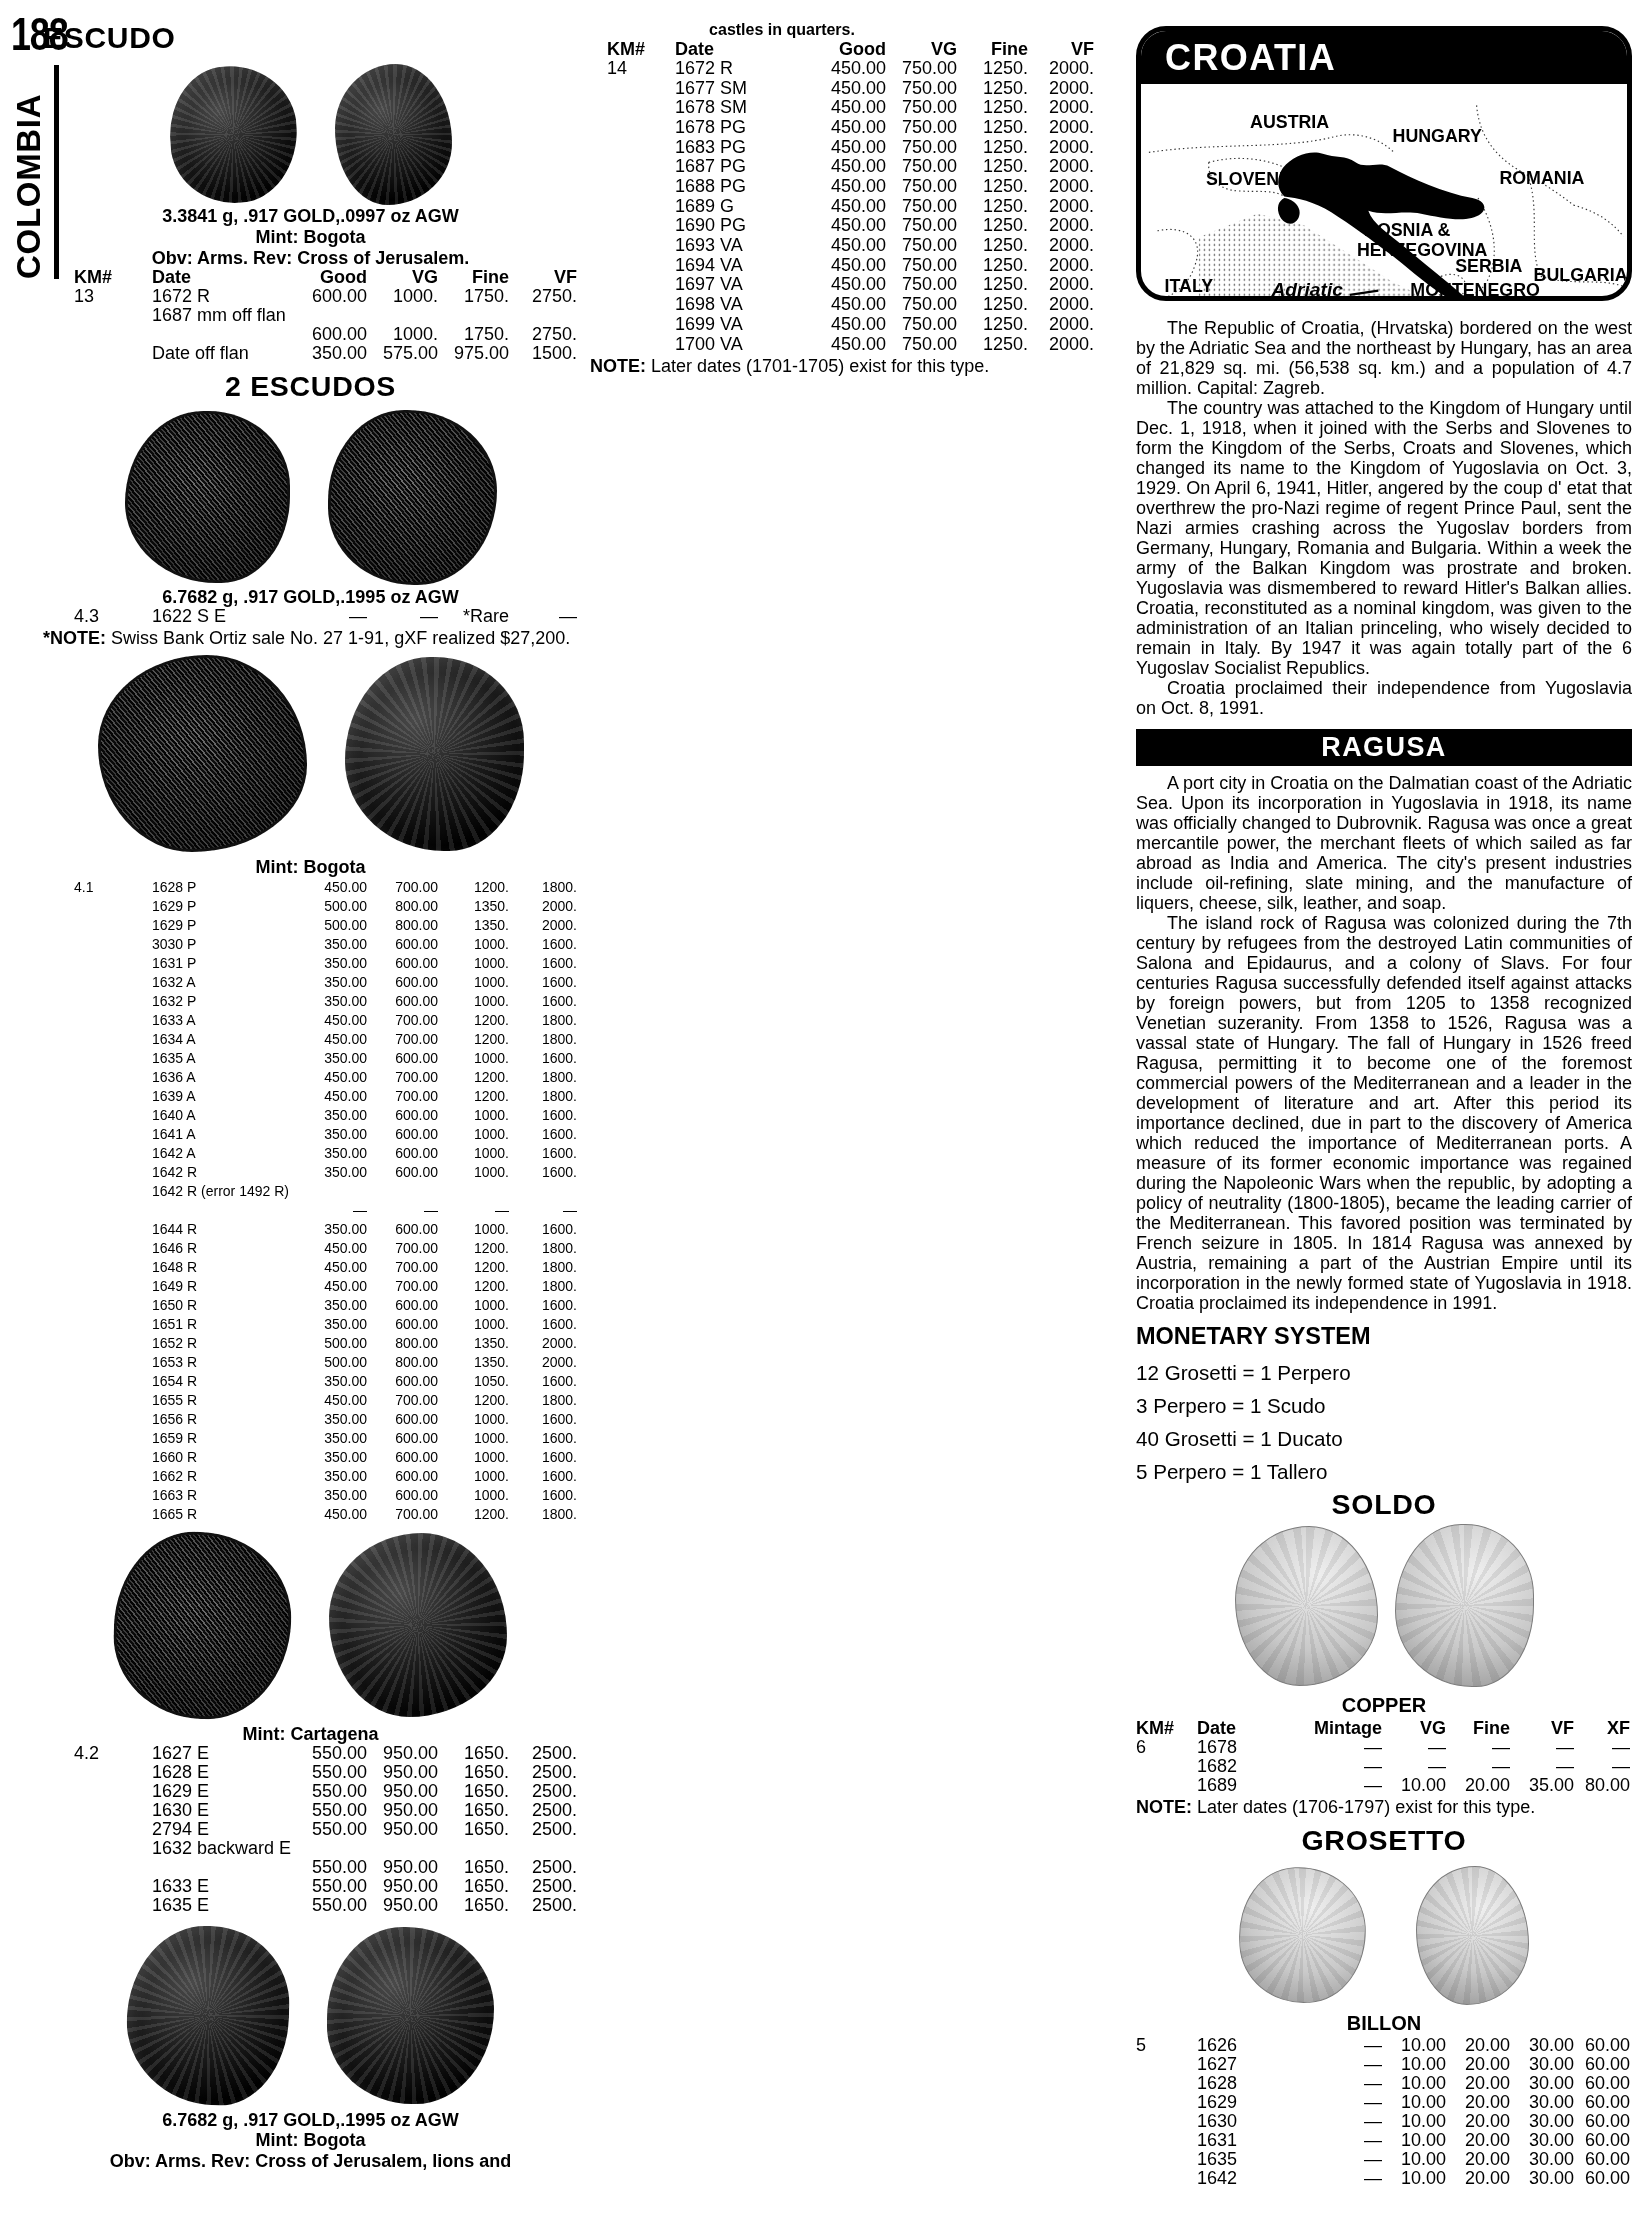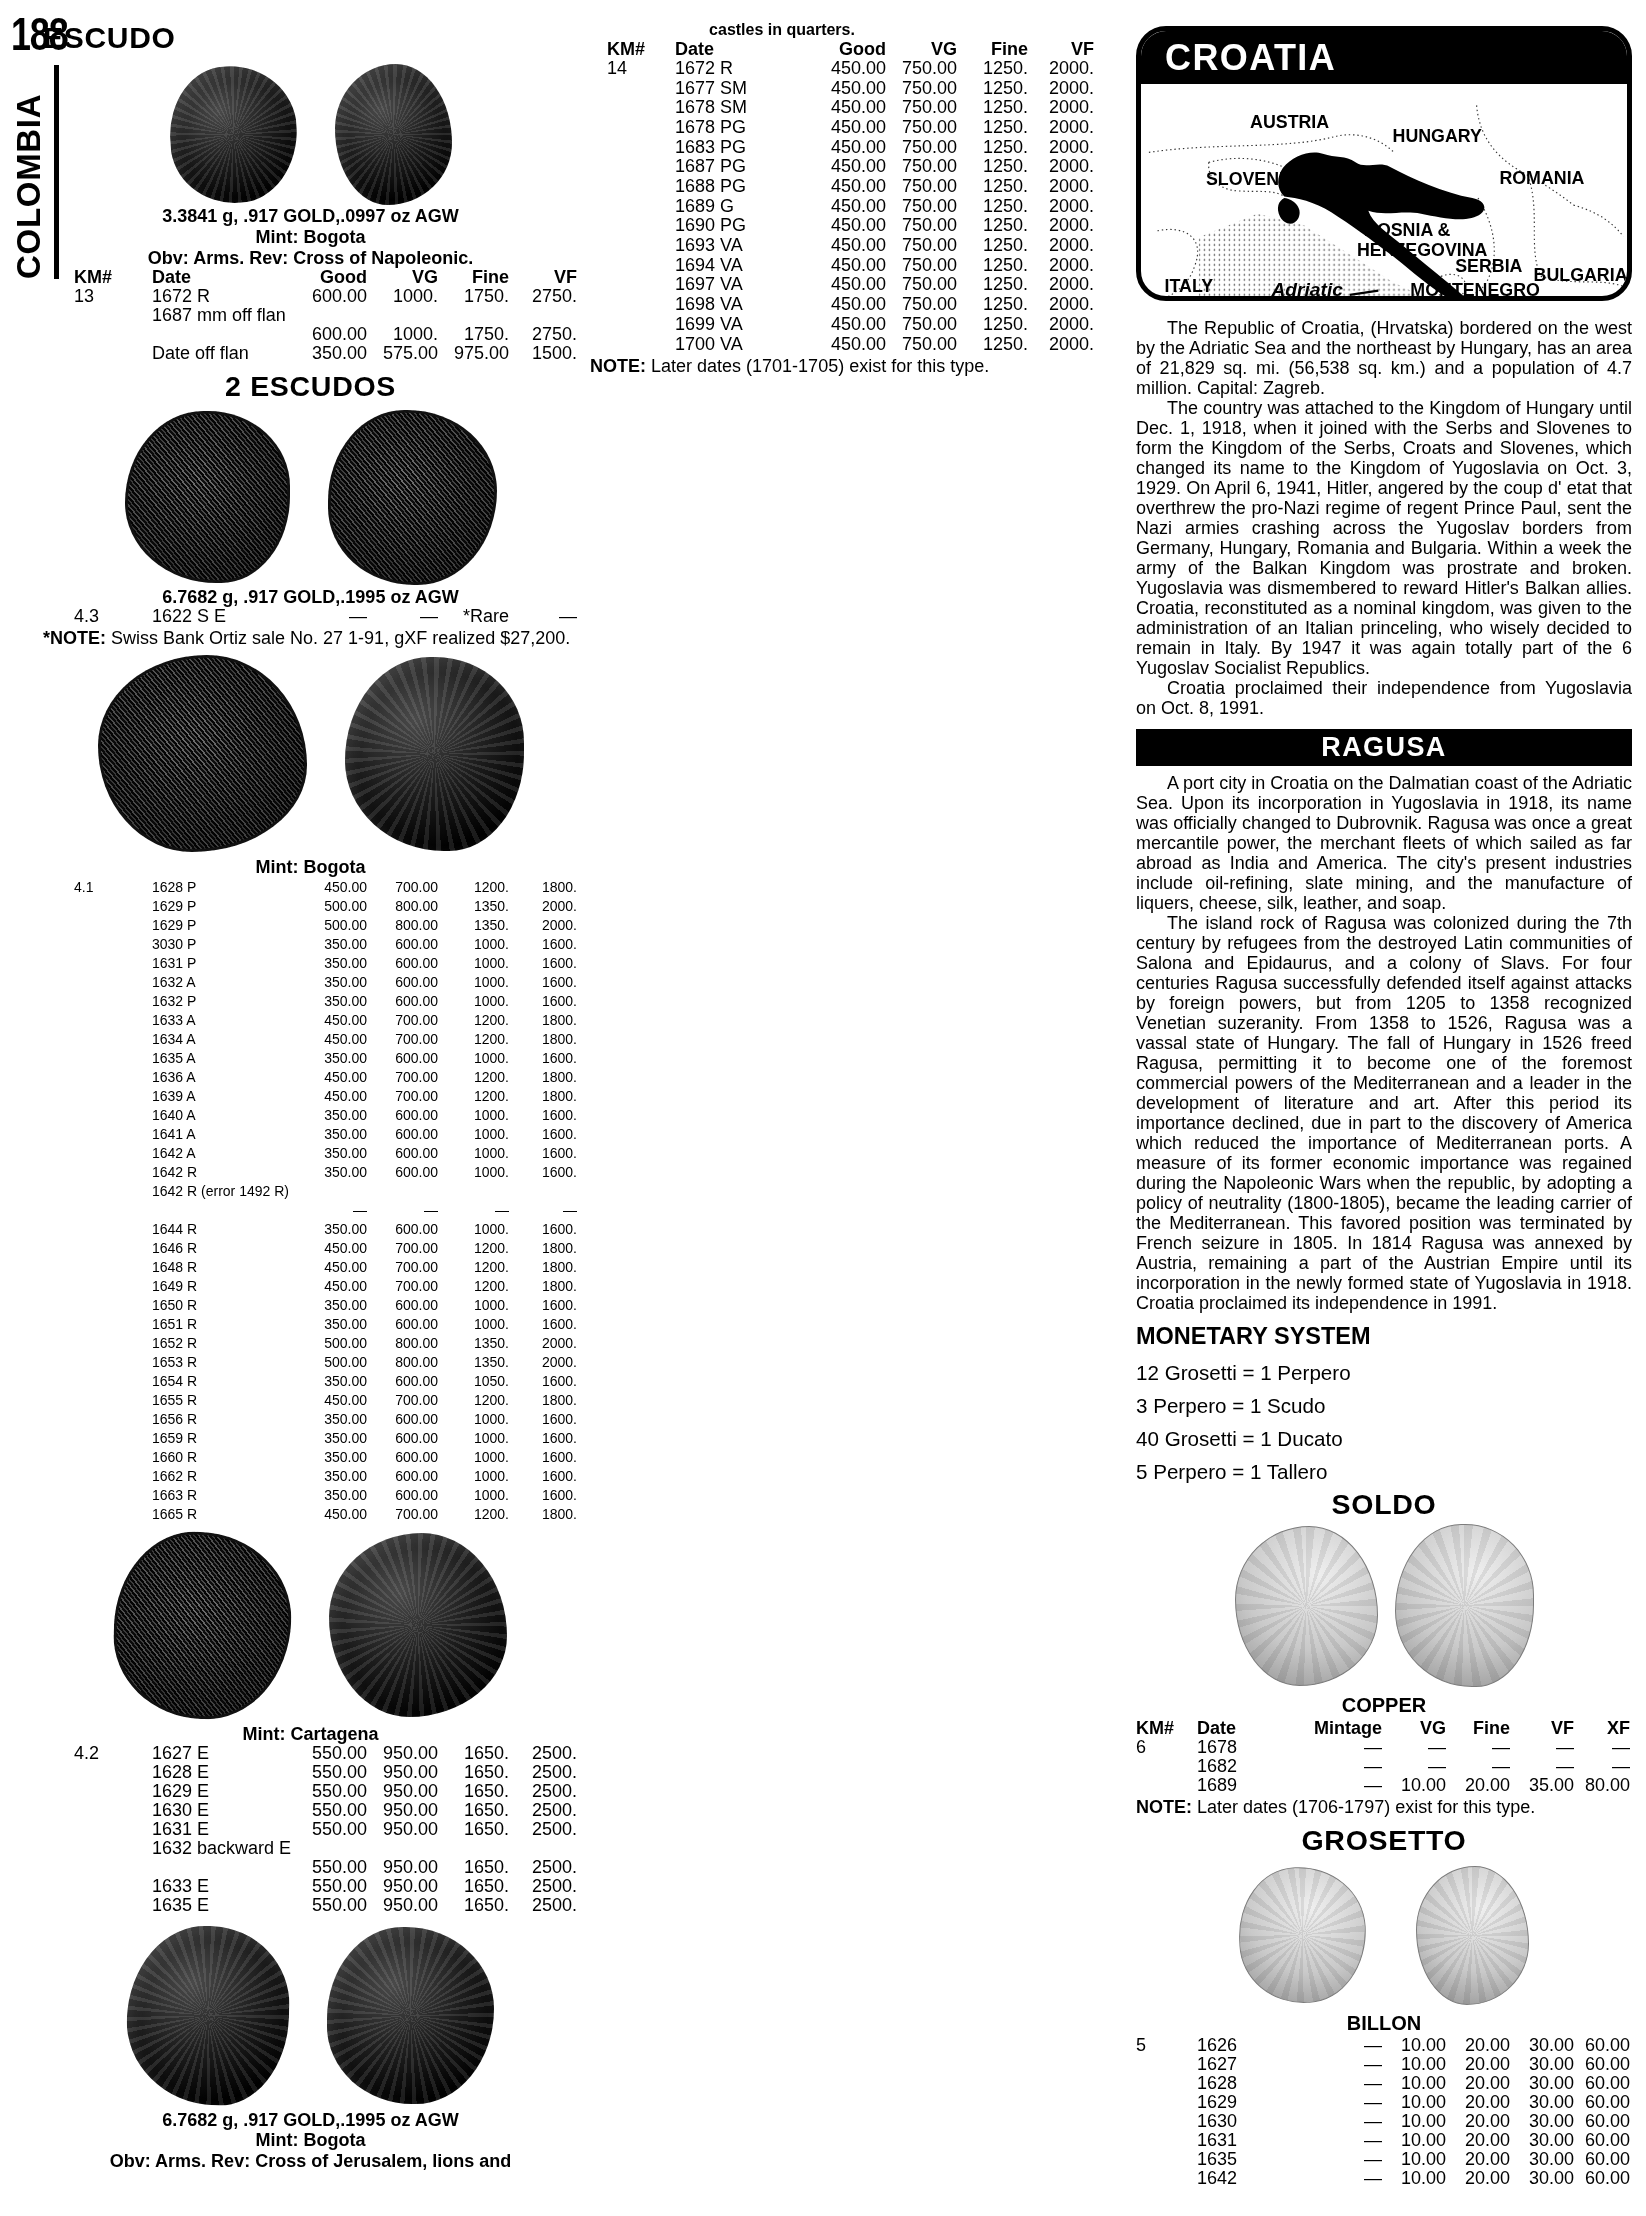--- a/index.html
+++ b/index.html
@@ -82,21 +82,21 @@
     <div class="h-denom">ESCUDO</div>
 
     <div class="coins" style="height:144px">
       <div class="coin coin-dark r1 tilt1" style="width:127px;height:137px"></div>
       <div class="coin coin-dark r2" style="width:117px;height:141px"></div>
     </div>
 
     <div class="cap">
       <div>3.3841 g, .917 GOLD,.0997 oz AGW</div>
       <div>Mint: Bogota</div>
-      <div>Obv: Arms. Rev: Cross of Napoleonic.</div>
+      <div>Obv: Arms. Rev: Cross of Jerusalem.</div>
     </div>
 
     <div class="tbl t6">
       <div class="tr b">
         <span class="c km">KM#</span>
         <span class="c date">Date</span>
         <span class="c n">Good</span>
         <span class="c n">VG</span>
         <span class="c n">Fine</span>
         <span class="c last">VF</span>
@@ -484,21 +484,21 @@
           <div class="tr">
           <span class="c km"></span>
           <span class="c date">1630 E</span>
           <span class="c n">550.00</span>
           <span class="c n">950.00</span>
           <span class="c n">1650.</span>
           <span class="c last">2500.</span>
         </div>
           <div class="tr">
           <span class="c km"></span>
-          <span class="c date">1631 E</span>
+          <span class="c date">2794 E</span>
           <span class="c n">550.00</span>
           <span class="c n">950.00</span>
           <span class="c n">1650.</span>
           <span class="c last">2500.</span>
         </div>
           <div class="tr">
           <span class="c km"></span>
           <span class="c date">1632 backward E</span>
           <span class="c n"></span>
           <span class="c n"></span>

